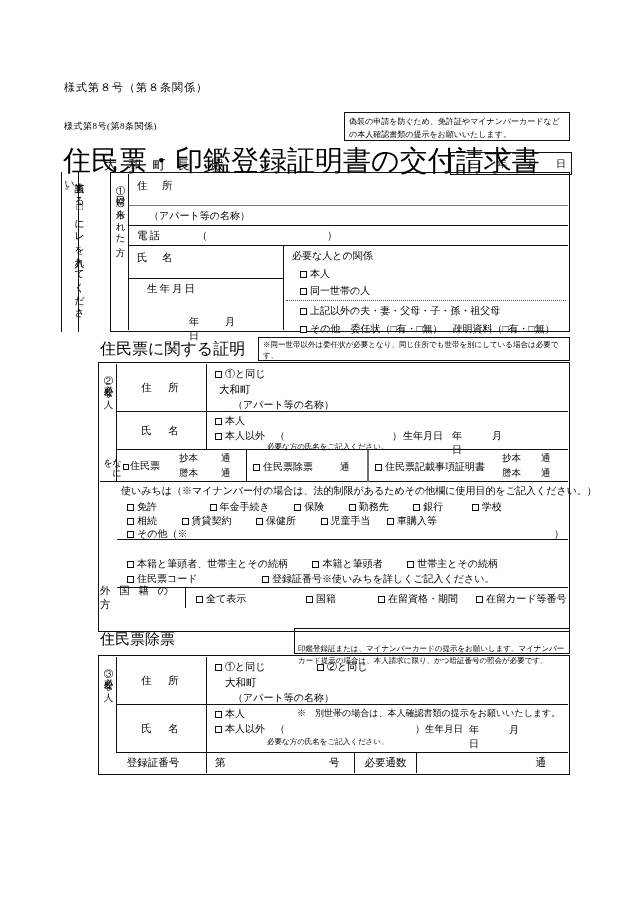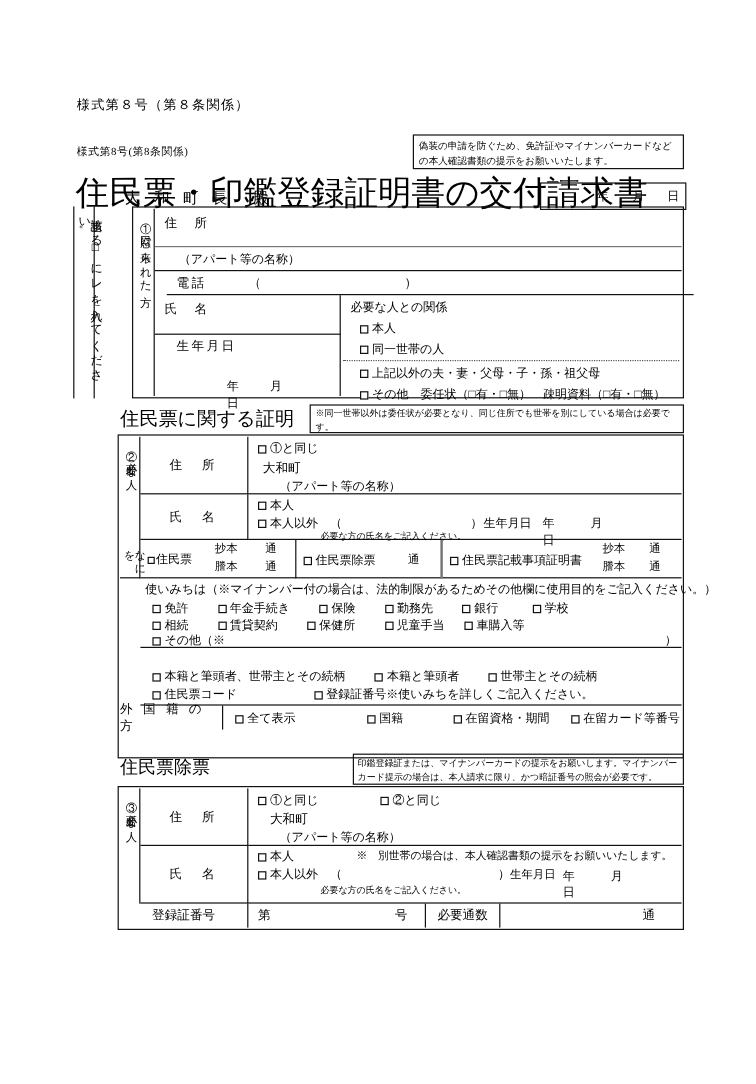--- a/index.html
+++ b/index.html
@@ -132,21 +132,21 @@
 
   #s1-apt-row {
     left: 129px; top: 206px;
     width: 439px; height: 20px;
     border-bottom: 1px solid #111;
     box-sizing: border-box;
   }
   #s1-apt-label { left: 20px; top: 3px; font-size: 10px; }
 
   #s1-tel-row {
-    left: 139px; top: 226px;
+    left: 129px; top: 226px;
     width: 439px; height: 20px;
     border-bottom: 1.4px solid #111;
     box-sizing: border-box;
   }
   #s1-tel-label { left: 8px; top: 3px; }
   #s1-tel-paren { left: 68px; top: 3px; font-size: 10.5px; letter-spacing: 22px; }
 
   #s1-name-row {
     left: 129px; top: 246px;
     width: 155px; height: 33px;
@@ -343,21 +343,21 @@
     left: 100px; top: 630px;
     font-size: 15px;
     white-space: nowrap;
   }
   #sec3-note {
     left: 294px; top: 628px;
     width: 276px; height: 26px;
     border: 1px solid #111;
     font-size: 7.5px;
     line-height: 12px;
-    padding: 1px 2px 0 3px;
+    padding: 14px 2px 0 3px;
     box-sizing: border-box;
     font-family: Liberation Serif, serif;
   }
 
   #sec3 {
     left: 98px; top: 655px;
     width: 472px; height: 120px;
     border: 1.6px solid #111;
     box-sizing: border-box;
   }
@@ -574,21 +574,21 @@
         <span>通</span>
       </span>
     </div>
   </div>
 
   <div class="abs" id="s2-use-block">
     <span class="abs" id="s2-use-title">使いみちは（※マイナンバー付の場合は、法的制限があるためその他欄に使用目的をご記入ください。）</span>
 
     <span class="use-row" id="use-row-1">
       <span class="use-item" style="margin-right:22px;"><span class="cb"></span><span>免許</span></span>
-      <span class="use-item" style="margin-right:22px;"><span class="cb"></span><span>年金手続き</span></span>
+      <span class="use-item" style="margin-right:22px;margin-left:28px;"><span class="cb"></span><span>年金手続き</span></span>
       <span class="use-item" style="margin-right:22px;"><span class="cb"></span><span>保険</span></span>
       <span class="use-item" style="margin-right:22px;"><span class="cb"></span><span>勤務先</span></span>
       <span class="use-item" style="margin-right:26px;"><span class="cb"></span><span>銀行</span></span>
       <span class="use-item"><span class="cb"></span><span>学校</span></span>
     </span>
 
     <span class="use-row" id="use-row-2">
       <span class="use-item" style="margin-right:22px;"><span class="cb"></span><span>相続</span></span>
       <span class="use-item" style="margin-right:22px;"><span class="cb"></span><span>賃貸契約</span></span>
       <span class="use-item" style="margin-right:22px;"><span class="cb"></span><span>保健所</span></span>

